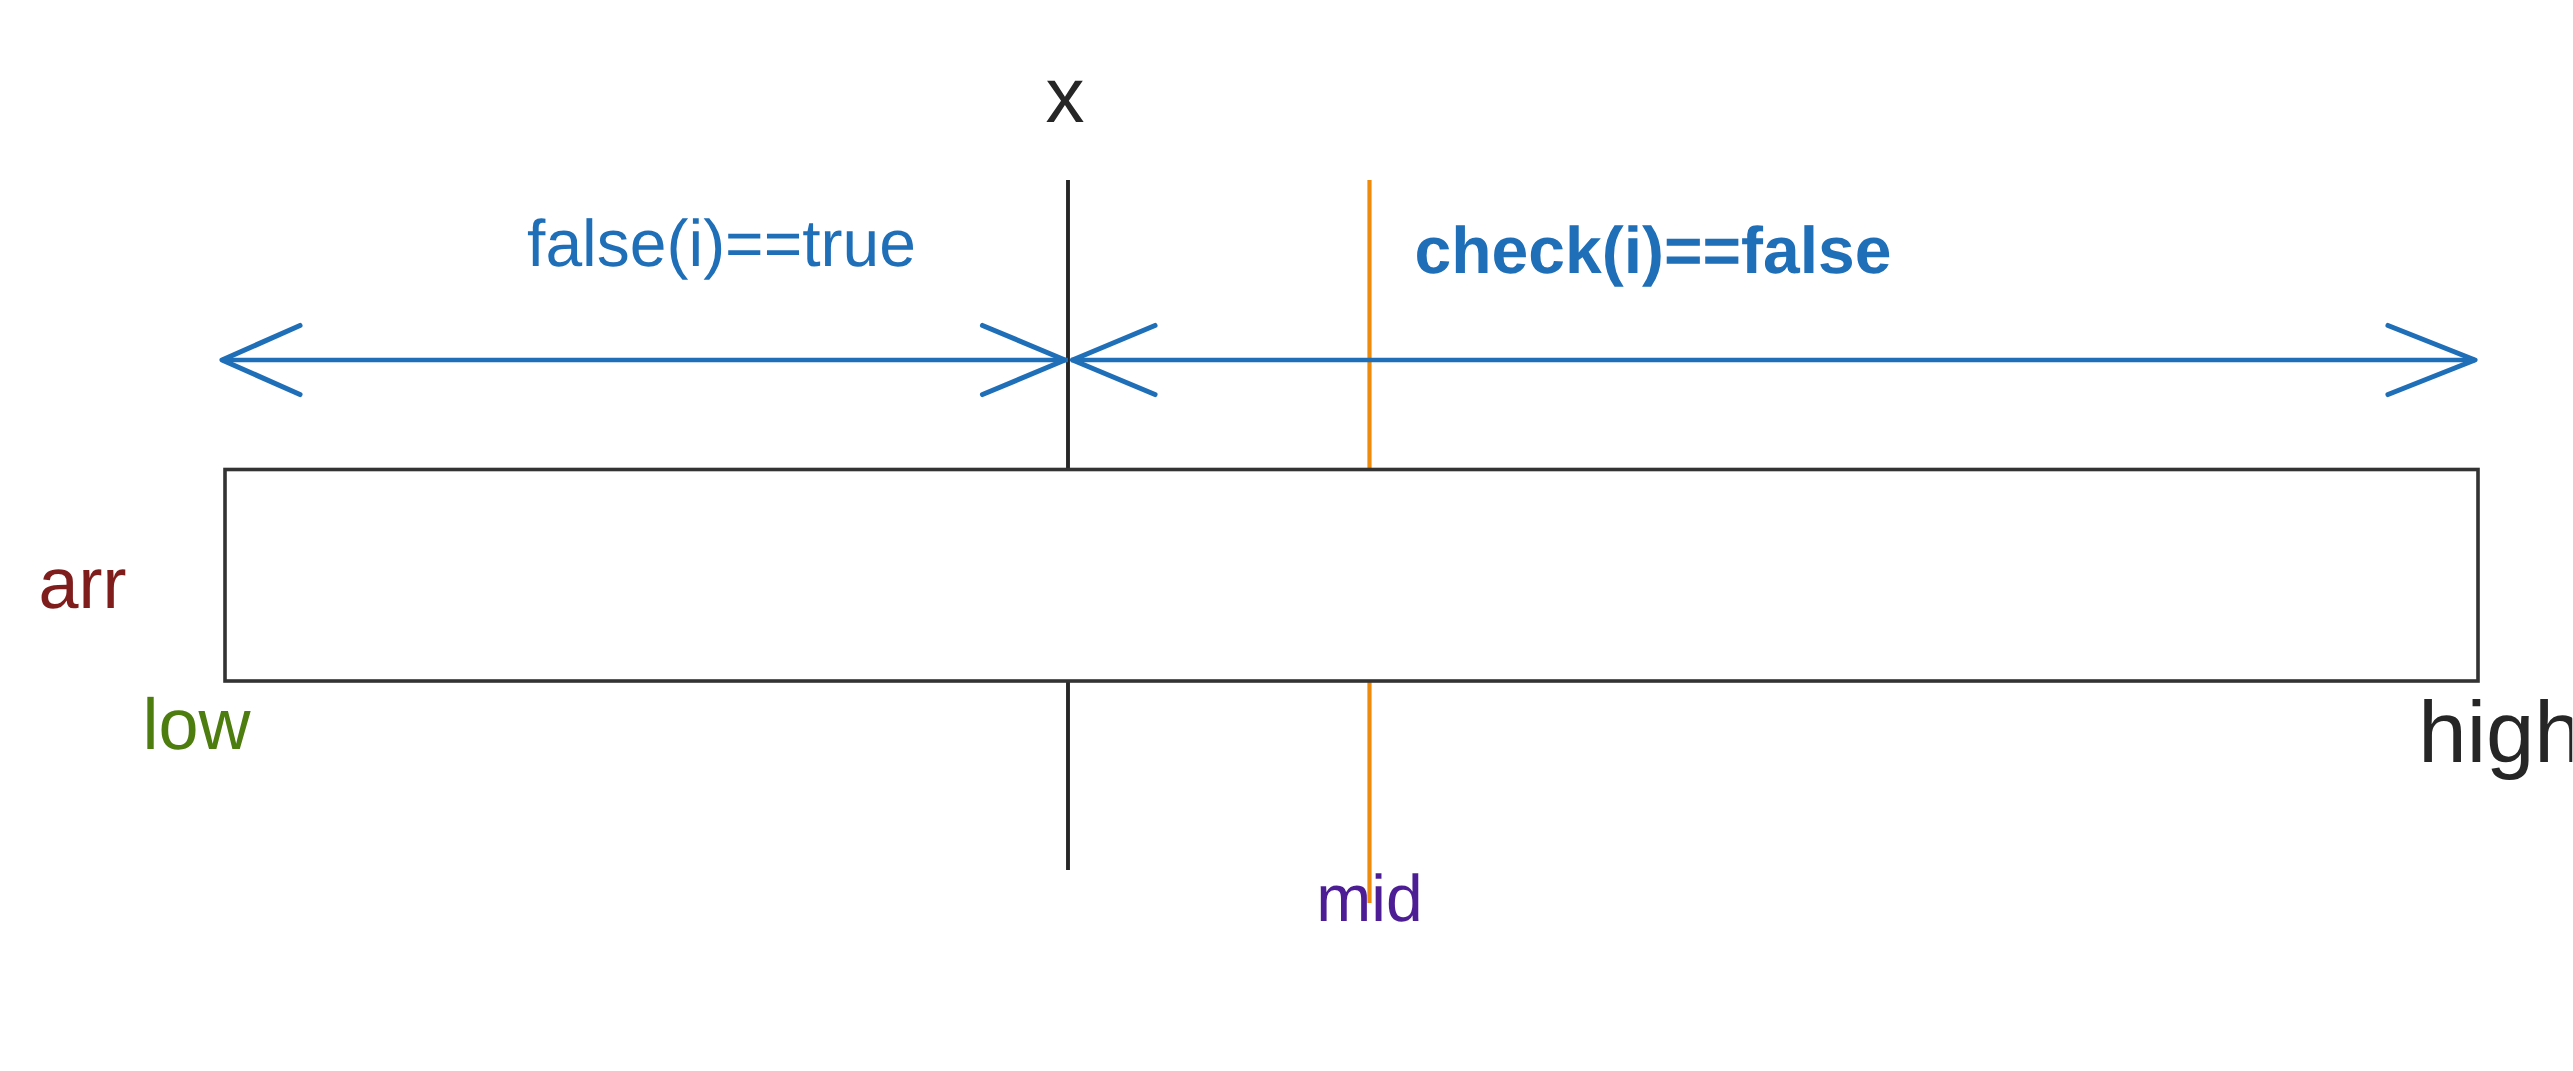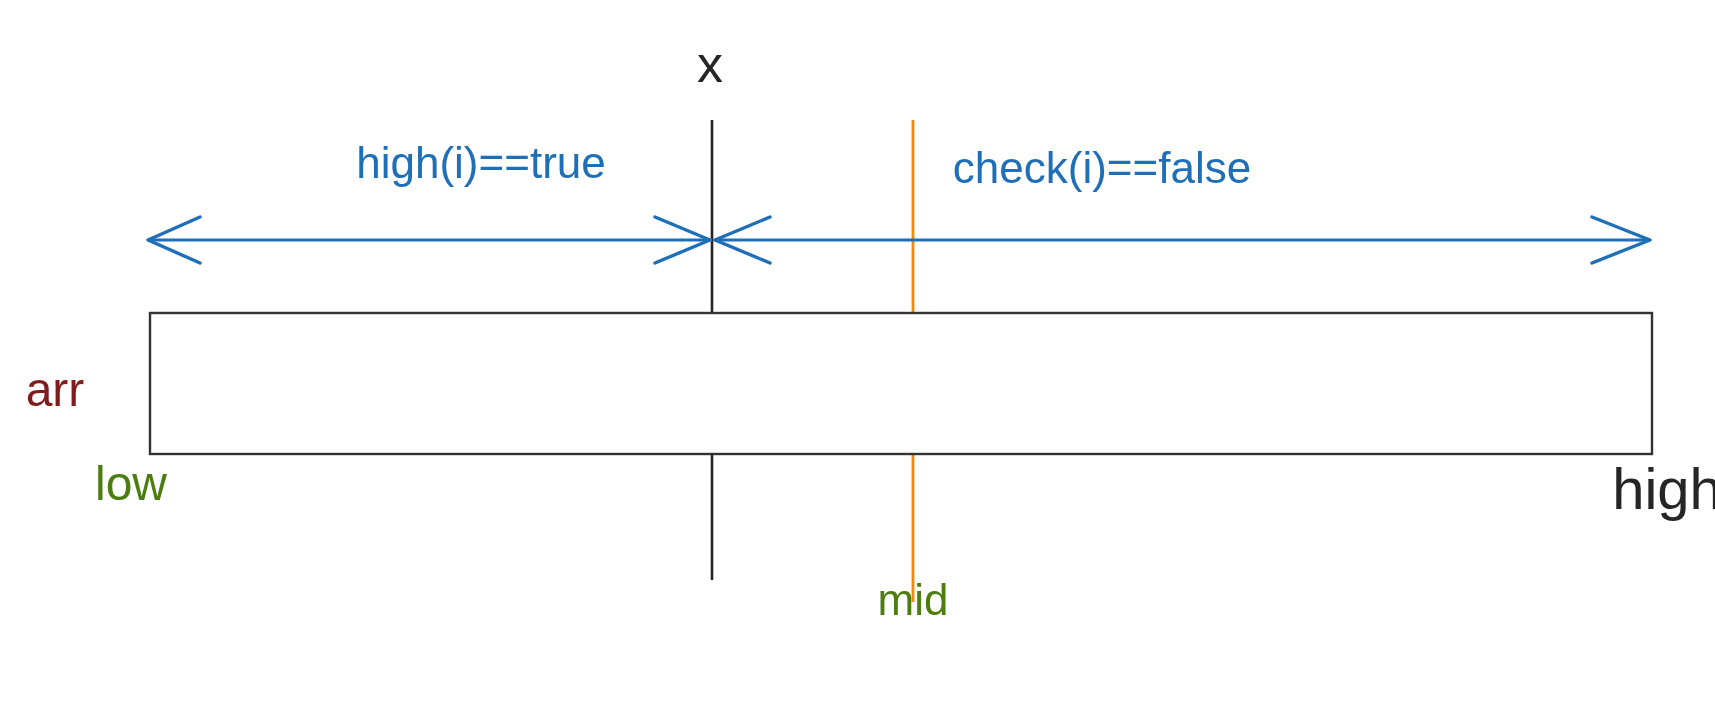--- a/index.html
+++ b/index.html
@@ -42,20 +42,21 @@
     transform: translateX(-50%);
     font-size: 44px;
     color: #1F6FB8;
   }
   .lbl-false {
     left: 1102px;
     top: 146px;
     transform: translateX(-50%);
     font-size: 44px;
     color: #1F6FB8;
+    font-weight: bold;
   }
   .lbl-arr {
     left: 55px;
     top: 366px;
     transform: translateX(-50%);
     font-size: 48px;
     color: #7f1d1d;
   }
   .lbl-low {
     left: 131px;
@@ -69,21 +70,21 @@
     top: 460px;
     transform: translateX(-50%);
     font-size: 58px;
     color: #262626;
   }
   .lbl-mid {
     left: 913px;
     top: 578px;
     transform: translateX(-50%);
     font-size: 44px;
-    color: #4d7c0f;
+    color: #4c1d95;
   }
 </style>
 </head>
 <body>
 
 <div id="canvas">
 
   <svg id="diagram-svg" viewBox="0 0 1715 714">
 
     <line x1="712" y1="120" x2="712" y2="580" stroke="#262626" stroke-width="2.6"></line>
@@ -103,20 +104,20 @@
 
       <polyline points="770,217 715,240 770,263" fill="none" stroke="#1F6FB8" stroke-width="3.4" stroke-linecap="round" stroke-linejoin="round"></polyline>
 
       <polyline points="1592,217 1650,240 1592,263" fill="none" stroke="#1F6FB8" stroke-width="3.4" stroke-linecap="round" stroke-linejoin="round"></polyline>
     </g>
 
     <rect x="150" y="313" width="1502" height="141" fill="#ffffff" stroke="#333333" stroke-width="2.4"></rect>
   </svg>
 
   <div class="lbl lbl-x">x</div>
-  <div class="lbl lbl-true">high(i)==true</div>
+  <div class="lbl lbl-true">false(i)==true</div>
   <div class="lbl lbl-false">check(i)==false</div>
   <div class="lbl lbl-arr">arr</div>
   <div class="lbl lbl-low">low</div>
   <div class="lbl lbl-high">high</div>
   <div class="lbl lbl-mid">mid</div>
 
 </div>
 
 </body></html>

